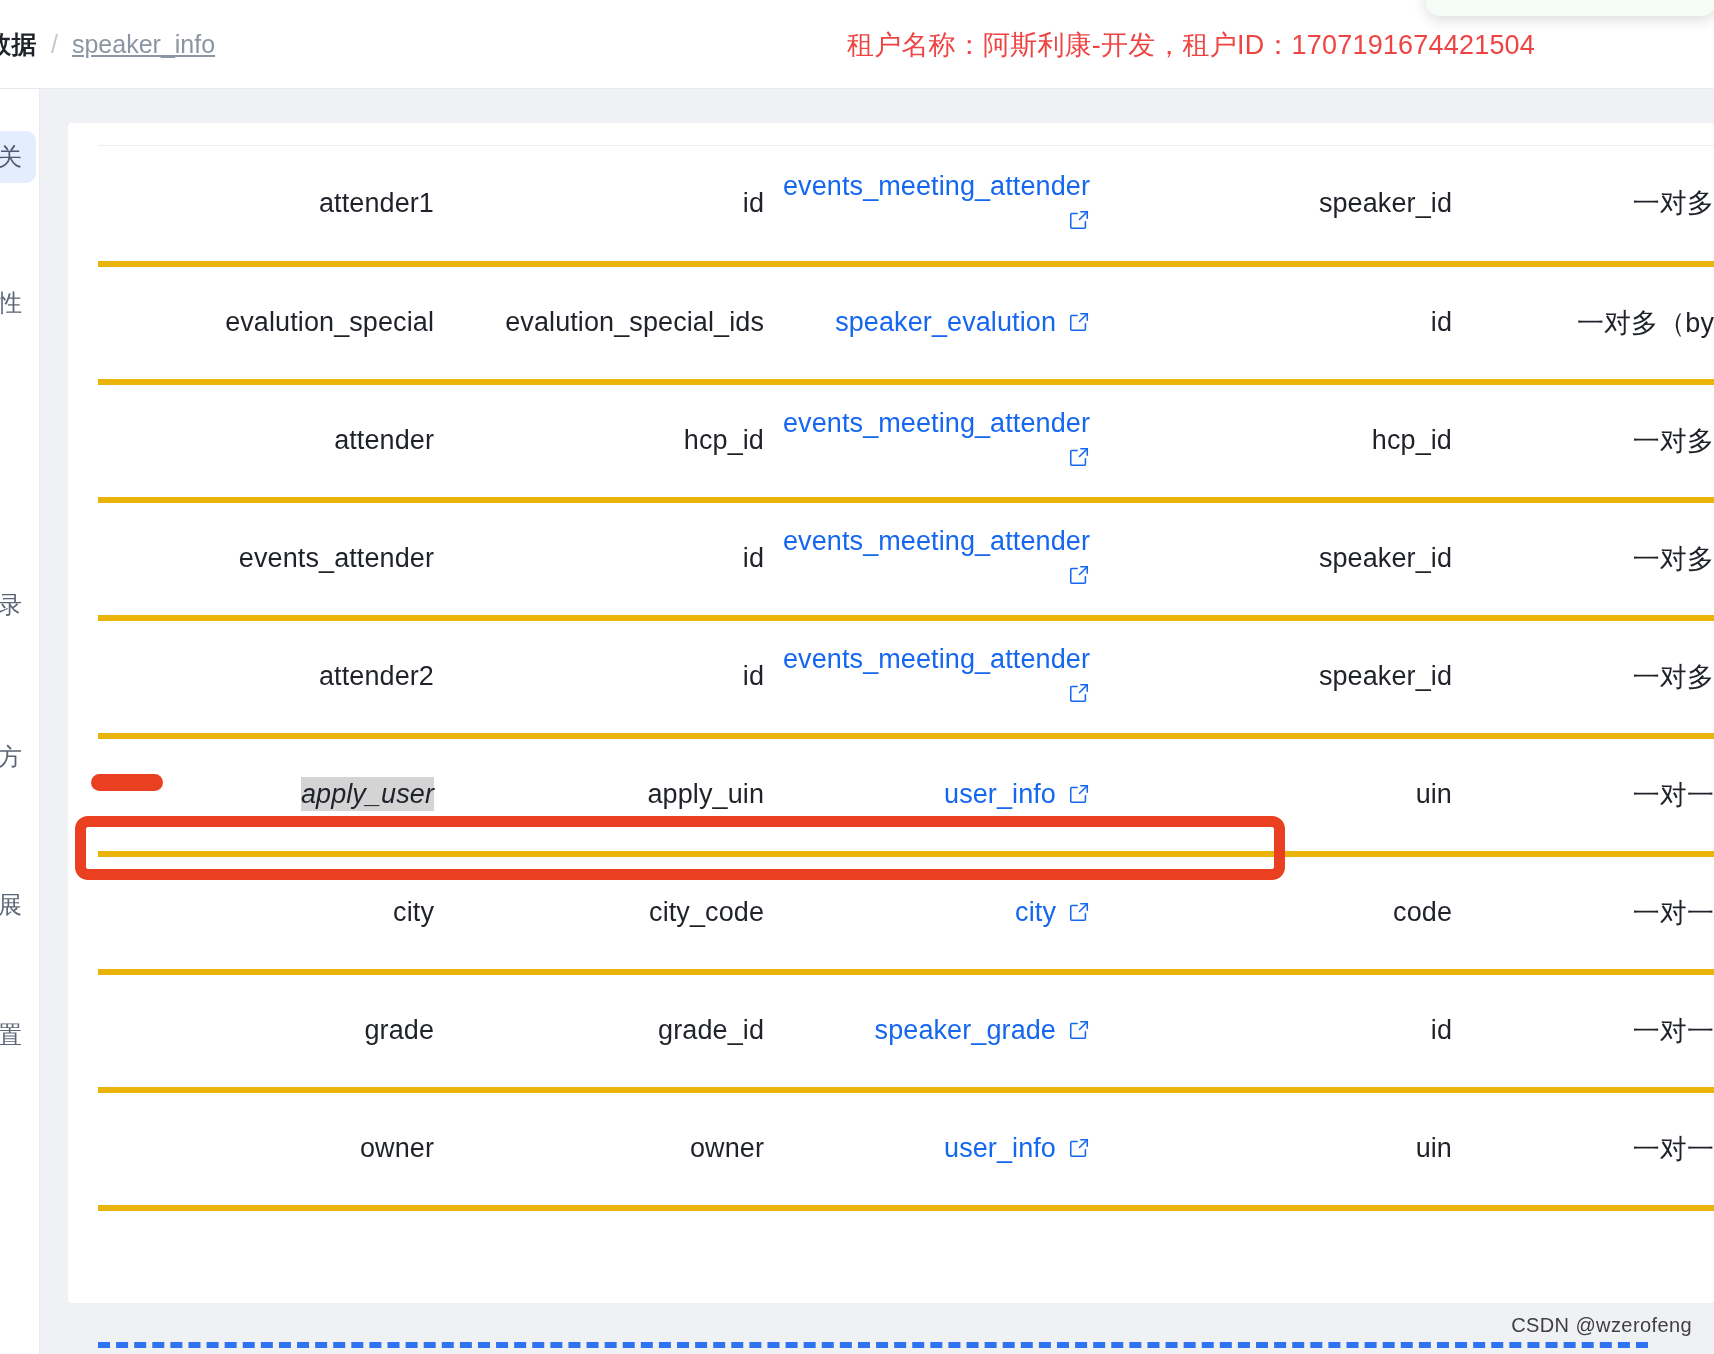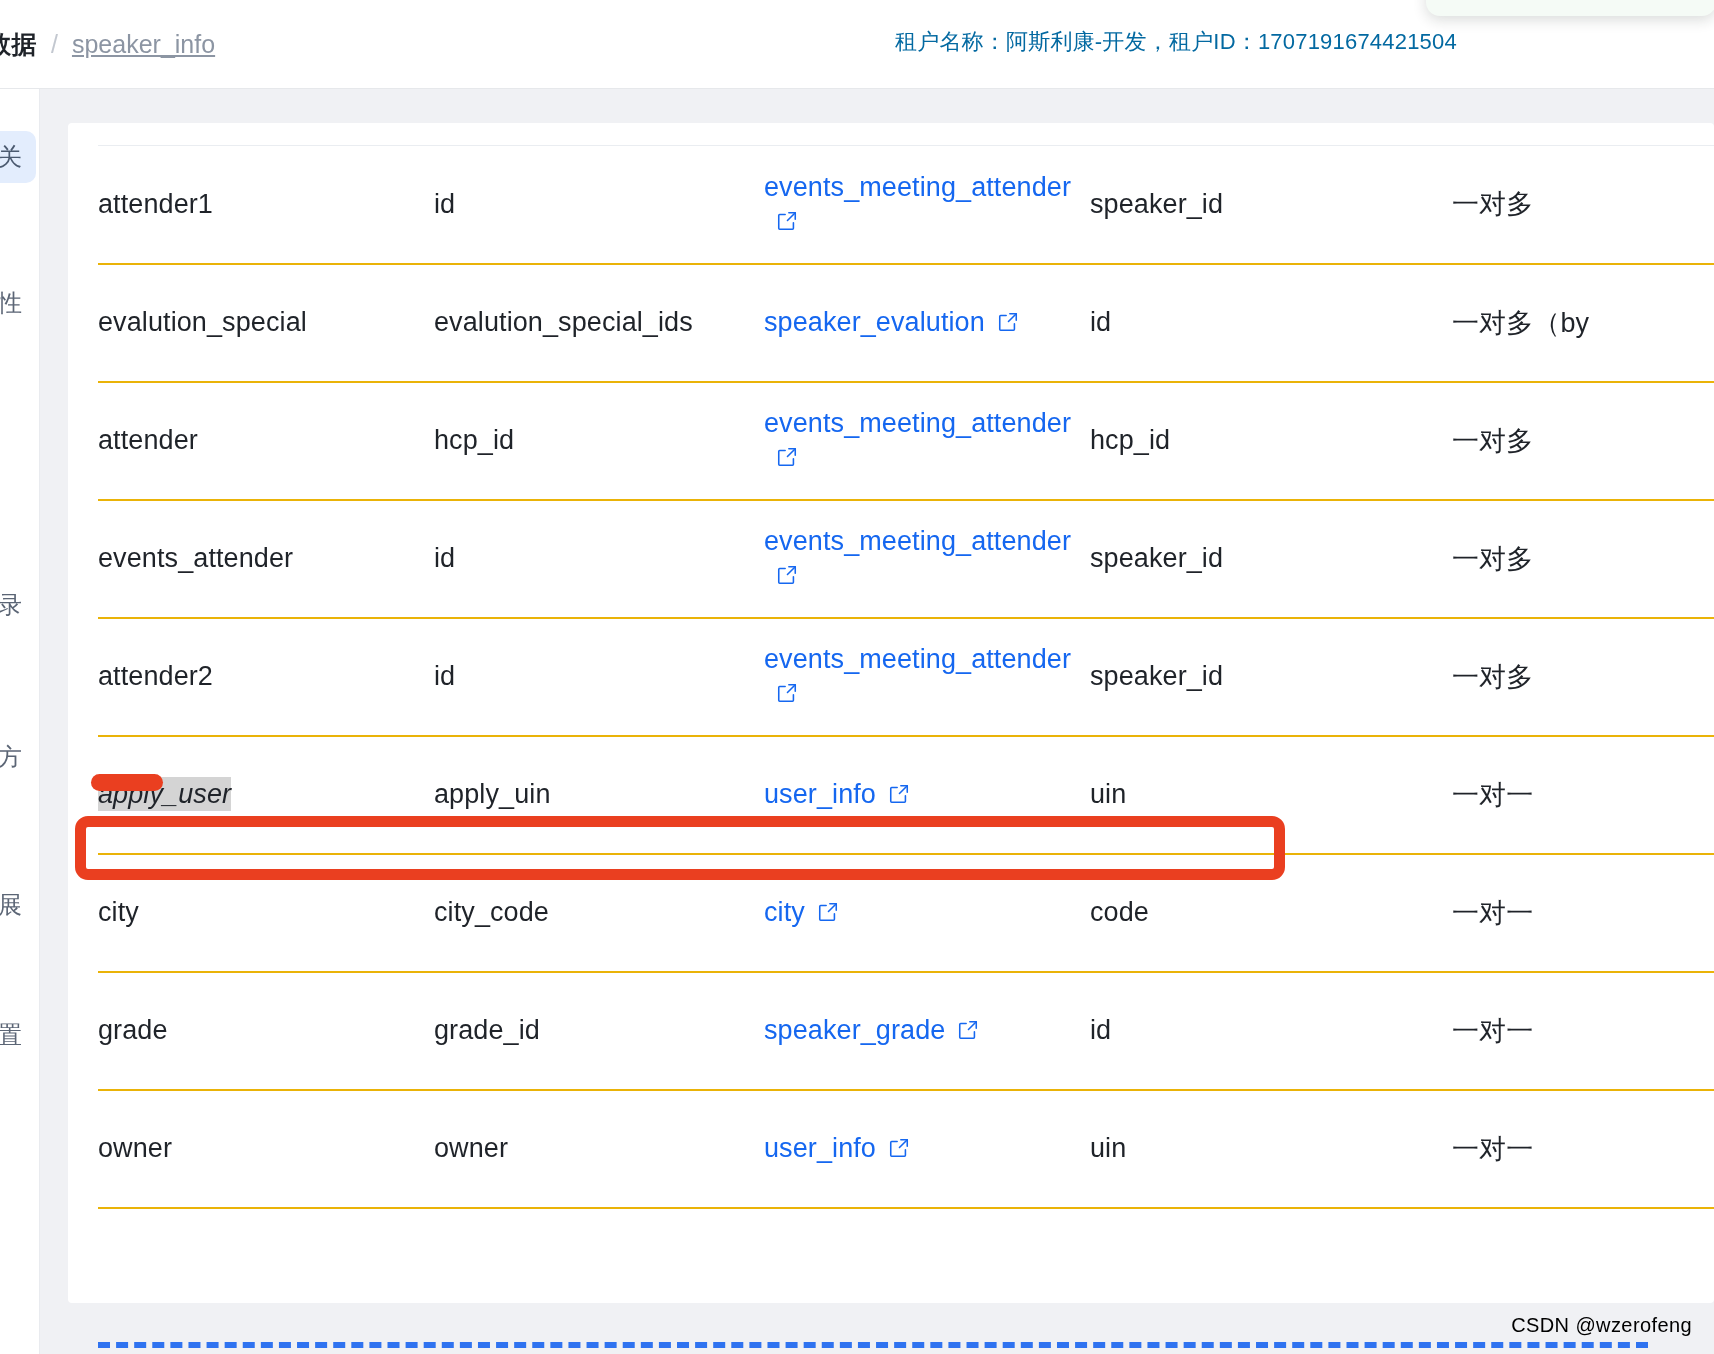--- a/index.html
+++ b/index.html
@@ -49,24 +49,24 @@
     font-weight: 300;
   }
   .crumb-leaf {
     color: #8c95a3;
     font-weight: 400;
     text-decoration: underline;
   }
 
   #tenant-info {
     position: absolute;
-    left: 895px;
+    left: 847px;
     top: 27px;
-    font-size: 22px;
-    color: #0369a1;
+    font-size: 27px;
+    color: #ef4444;
     white-space: nowrap;
     letter-spacing: 0.2px;
   }
 
   
   #toast-peek {
     position: absolute;
     right: -2px;
     top: -22px;
     width: 290px;
@@ -135,21 +135,21 @@
     width: 1616px;
     border-collapse: collapse;
     table-layout: fixed;
   }
   #rel-table col.c-alias { width: 336px; }
   #rel-table col.c-field { width: 330px; }
   #rel-table col.c-target { width: 326px; }
   #rel-table col.c-tfield { width: 362px; }
   #rel-table col.c-rel   { width: 262px; }
 
-  #rel-table tr { border-bottom: 2px solid #eab308; }
+  #rel-table tr { border-bottom: 6px solid #eab308; text-align: right; }
   #rel-table tr:first-child { border-top: 1px solid #eaedf1; }
 
   #rel-table td {
     font-size: 27px;
     color: #1f2329;
     vertical-align: middle;
     padding: 0;
     height: 118px;
     font-weight: 400;
     letter-spacing: 0.1px;
@@ -215,21 +215,21 @@
     border-top: 6px dashed #2f73f0;
     z-index: 6;
   }
 
   
   #watermark {
     position: absolute;
     right: 22px;
     top: 1314px;
     font-size: 20px;
-    color: #000000;
+    color: #404040;
     letter-spacing: 0.4px;
     z-index: 6;
   }
 </style>
 </head>
 <body>
 
 <div id="topbar">
 
   <div id="breadcrumb">

